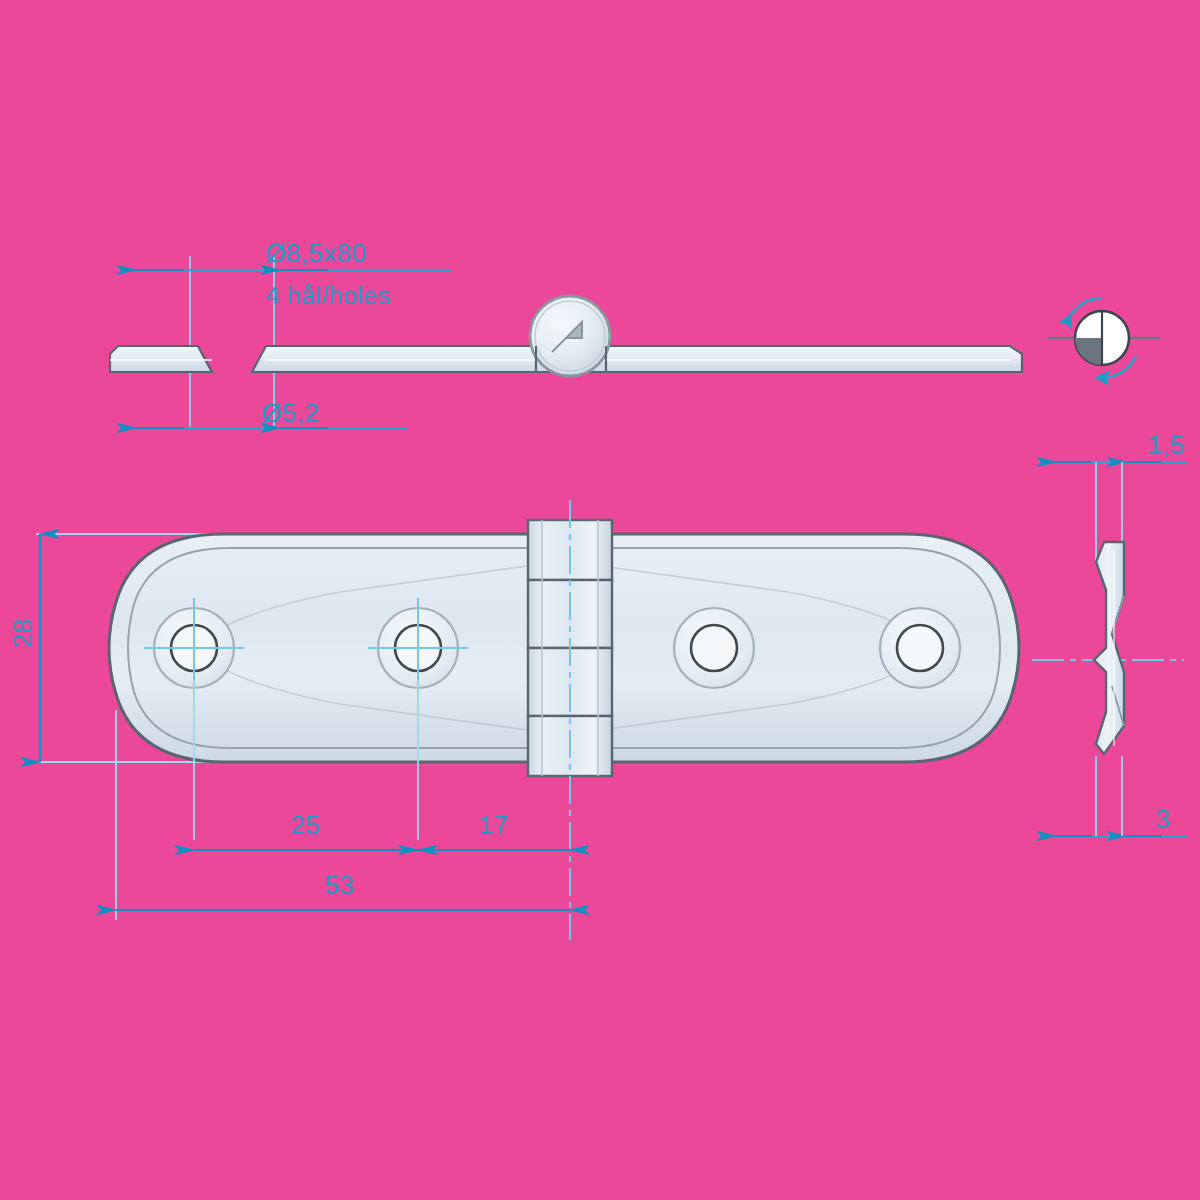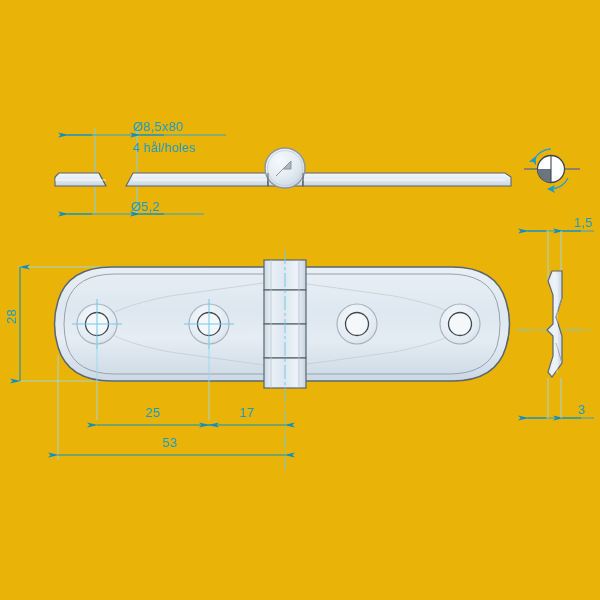--- a/index.html
+++ b/index.html
@@ -10,21 +10,21 @@
   body {
     width: 600px;
     height: 600px;
     font-family: "Liberation Sans", sans-serif;
     overflow: hidden;
   }
   #drawing-root {
     position: relative;
     width: 600px;
     height: 600px;
-    background: #eab308;
+    background: #ec4899;
   }
   svg#cad {
     display: block;
     width: 600px;
     height: 600px;
   }
   text.dim-text {
     font-family: "Liberation Sans", sans-serif;
     font-size: 13px;
     fill: #1a9cc4;

